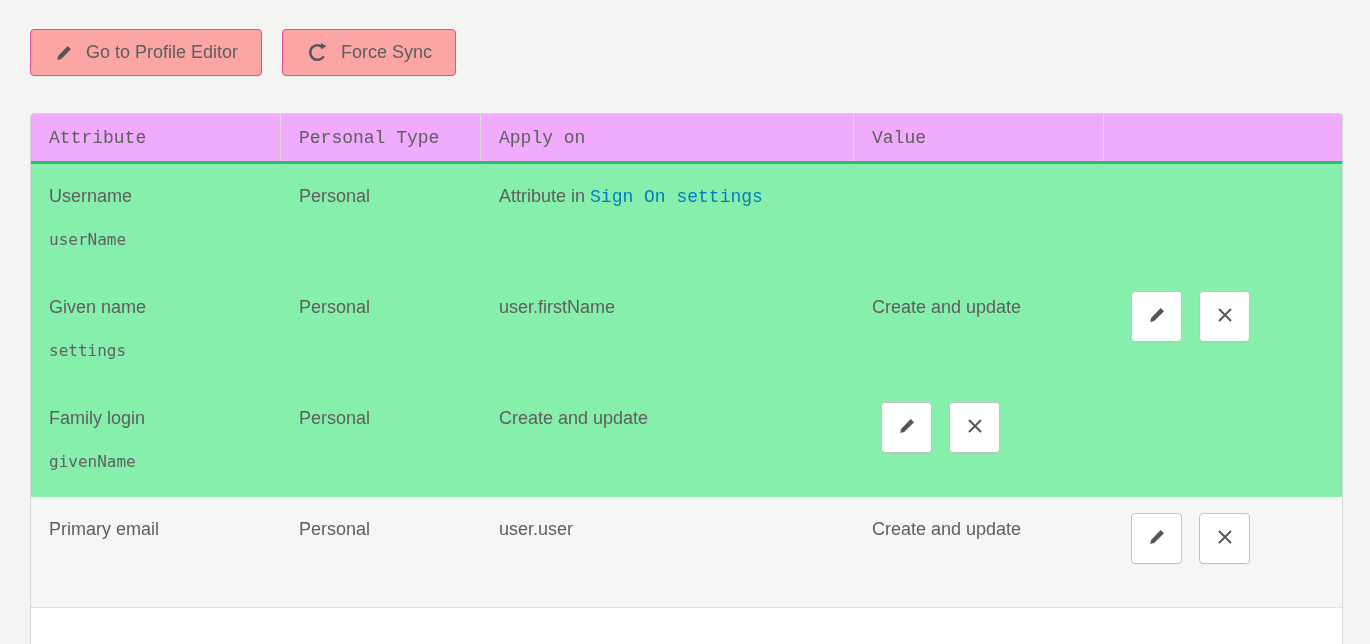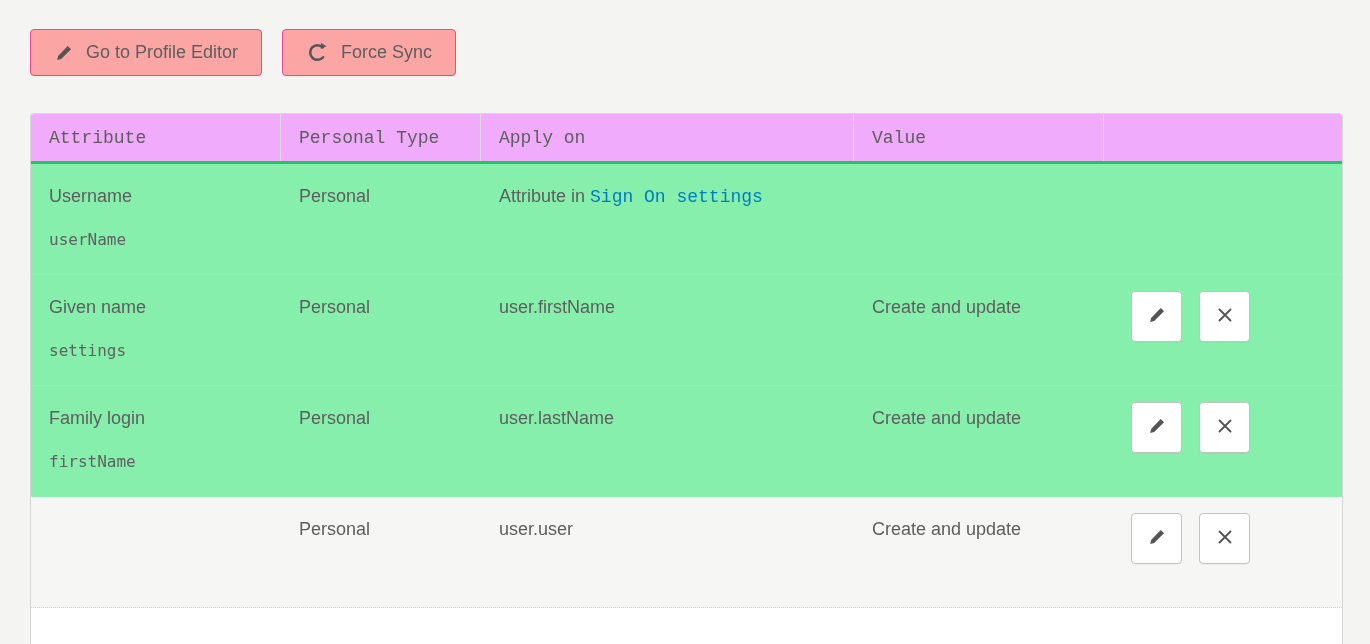--- a/index.html
+++ b/index.html
@@ -162,24 +162,23 @@
             <path d="M4.5 4.5 L15.5 15.5 M15.5 4.5 L4.5 15.5" stroke="#555555" stroke-width="1.9" stroke-linecap="round"></path>
           </svg>
         </span>
       </button>
     </div>
   </div>
 
   <div class="row grid-cols">
     <div class="cell">
       <span class="attr-label">Family login</span>
-      <span class="attr-name">firstName</span>
-    </div>
-    <div class="cell">Personal</div>
-    <div class="cell">user.lastName</div>
+      <span class="attr-name">givenName</span>
+    </div>
+    <div class="cell">Personal</div>
     <div class="cell">Create and update</div>
     <div class="actions-cell">
       <button class="icon-btn">
         <span>
           <svg width="20" height="20" viewBox="0 0 20 20">
             <path d="M13.7 2.9 L17.0 6.2 L7.2 16.0 L3.2 16.9 L4.1 12.9 Z" fill="#555555"></path>
           </svg>
         </span>
       </button>
       <button class="icon-btn">
@@ -187,20 +186,21 @@
           <svg width="20" height="20" viewBox="0 0 20 20">
             <path d="M4.5 4.5 L15.5 15.5 M15.5 4.5 L4.5 15.5" stroke="#555555" stroke-width="1.9" stroke-linecap="round"></path>
           </svg>
         </span>
       </button>
     </div>
   </div>
 
   <div class="row grid-cols highlighted">
     <div class="cell">
+      <span class="attr-label">Primary email</span>
     </div>
     <div class="cell">Personal</div>
     <div class="cell">user.user</div>
     <div class="cell">Create and update</div>
     <div class="actions-cell">
       <button class="icon-btn">
         <span>
           <svg width="20" height="20" viewBox="0 0 20 20">
             <path d="M13.7 2.9 L17.0 6.2 L7.2 16.0 L3.2 16.9 L4.1 12.9 Z" fill="#555555"></path>
           </svg>

